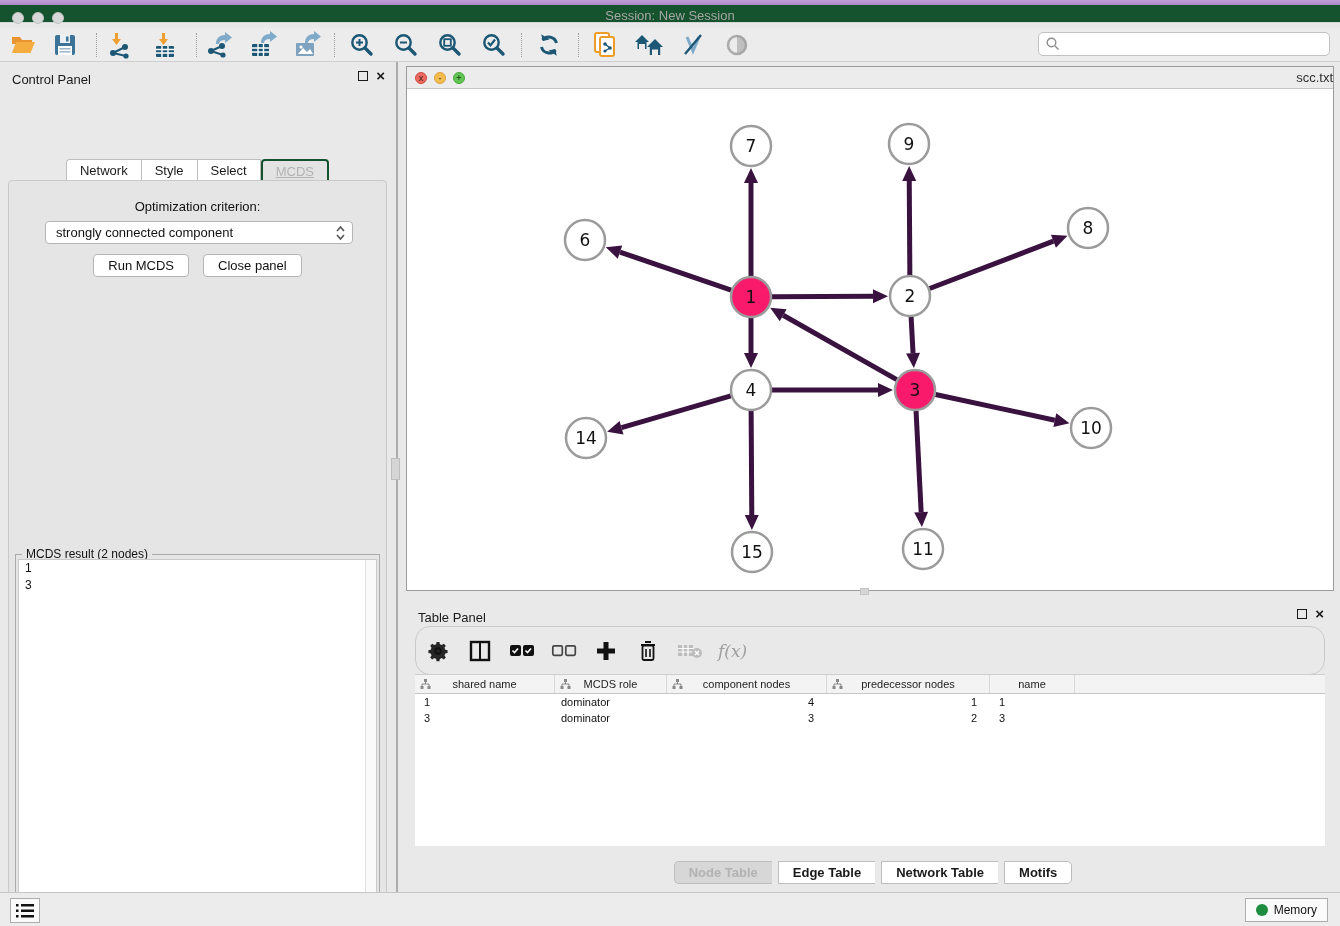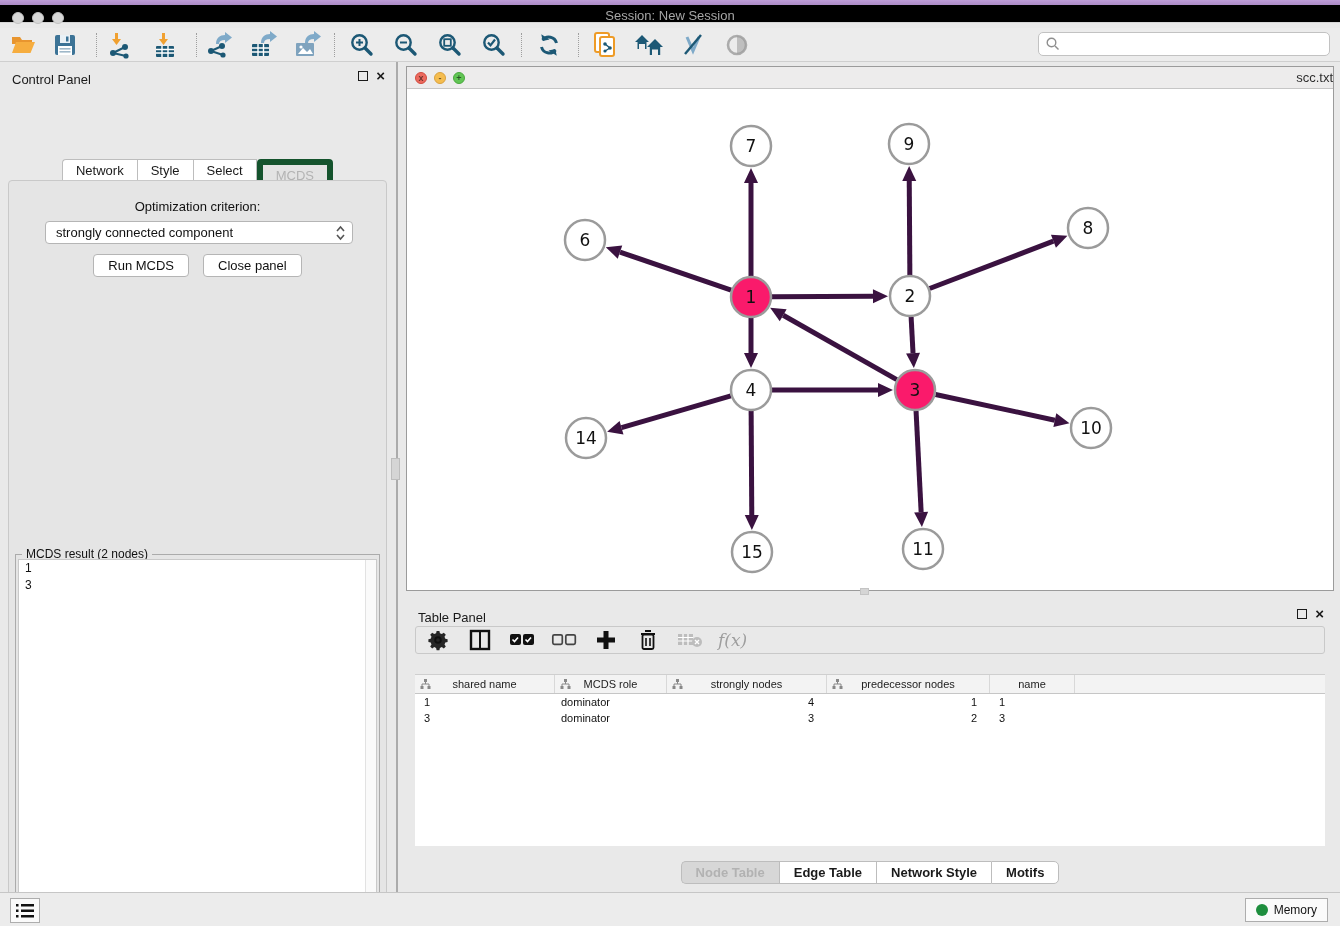--- a/index.html
+++ b/index.html
@@ -2,21 +2,21 @@
 <html><head>
 <meta charset="utf-8">
 <style>
   * { margin:0; padding:0; box-sizing:border-box; }
   html,body { width:1340px; height:926px; font-family:"Liberation Sans","DejaVu Sans",sans-serif; background:#E9E9E9; overflow:hidden; }
   .abs { position:absolute; }
   #app { position:relative; width:1340px; height:926px; }
 
   
   #purple-strip { left:0; top:0; width:1340px; height:5px; background:linear-gradient(#BE9ED8,#AC8BC6); }
-  #titlebar { left:0; top:5px; width:1340px; height:18px; background:#000000; border-bottom:1px solid #D6D6D6; }
+  #titlebar { left:0; top:5px; width:1340px; height:18px; background:#14532d; border-bottom:1px solid #D6D6D6; }
   .tl-dot { width:12px; height:12px; border-radius:50%; display:inline-block; background:#D8D8D8; border:1px solid #C3C3C3; margin-right:8px; }
   #titlebar .dots { position:absolute; left:12px; top:5px; }
   #main-title { width:100%; text-align:center; line-height:22px; font-size:13px; color:#A6A6A6; }
 
   
   #toolbar { left:0; top:28px; width:1340px; height:34px; background:#ECECEC; border-bottom:1px solid #CFCFCF; }
   .tb-icon { position:absolute; top:3px; width:30px; height:28px; display:flex; align-items:center; justify-content:center; cursor:default; }
   .tb-sep { position:absolute; top:5px; width:0; height:24px; border-left:1px dotted #9E9E9E; }
   #search-field { position:absolute; right:10px; top:4px; width:292px; height:24px; background:#FFF; border:1px solid #C2C2C2; border-radius:5px; display:flex; align-items:center; padding-left:6px; }
   #search-field input { border:none; outline:none; flex:1; font-size:12px; height:20px; background:transparent; }
@@ -24,21 +24,21 @@
   
   #control-panel { left:0; top:62px; width:395px; height:830px; background:#E9E9E9; }
   #cp-header { position:absolute; left:0; top:8px; width:100%; height:18px; }
   #cp-title, #tp-title { font-size:13px; color:#1A1A1A; padding-left:12px; }
   .win-btns { position:absolute; right:10px; top:1px; display:flex; gap:8px; align-items:center; }
   .float-btn { width:10px; height:10px; border:1.6px solid #1A1A1A; display:inline-block; }
   .close-btn { font-size:15px; font-weight:bold; color:#1A1A1A; line-height:10px; }
   #cp-tabs { position:absolute; left:0; top:97px; width:100%; display:flex; justify-content:center; }
   .cp-tab { font-size:13px; padding:3px 13px; background:#FFF; border:1px solid #BDBDBD; border-right:none; color:#1A1A1A; }
   .cp-tab:first-child { border-radius:4px 0 0 4px; }
-  .cp-tab.active { background:#E3E3E3; color:#B3B3B3; border:6px solid #14532d; border-radius:4px;text-decoration:underline; }
+  .cp-tab.active { background:#E3E3E3; color:#B3B3B3; border:2px solid #14532d; border-radius:4px;text-decoration:underline; }
   #cp-body { position:absolute; left:8px; top:118px; width:379px; height:762px; background:#E5E5E5; border:1px solid #C9C9C9; border-radius:4px; }
   #opt-label { position:absolute; top:18px; width:100%; text-align:center; font-size:13px; color:#111; }
   #criterion-select { position:absolute; left:36px; top:40px; width:308px; height:23px; background:#FFF; border:1px solid #B5B5B5; border-radius:4px; display:flex; align-items:center; padding:0 6px 0 10px; font-size:13px; color:#111; }
   #criterion-select .spacer { flex:1; }
   .cp-btn-row { position:absolute; top:73px; width:100%; display:flex; justify-content:center; gap:14px; }
   .push-btn { background:#FFF; border:1px solid #B5B5B5; border-radius:4px; font-size:13px; color:#111; padding:3px 14px; height:23px; }
   #mcds-result { position:absolute; left:6px; top:373px; width:365px; height:380px; border:1px solid #ABABAB; }
   #mcds-legend { position:absolute; left:6px; top:-8px; background:#E5E5E5; padding:0 4px; font-size:12px; color:#111;text-align:right; }
   #mcds-list { position:absolute; left:2px; top:4px; right:2px; bottom:2px; background:#FFF; border:1px solid #C9C9C9; overflow:hidden; }
   #mcds-scroll { position:absolute; right:0; top:0; width:11px; height:100%; background:#FAFAFA; border-left:1px solid #E2E2E2; }
@@ -56,34 +56,34 @@
   .mac-dot { width:12px; height:12px; border-radius:50%; font-size:9px; font-weight:bold; text-align:center; line-height:11px; color:rgba(0,0,0,.55); }
   .dot-close { background:#EC6A5E; border:1px solid #D24B40; }
   .dot-min { background:#F5BD4F; border:1px solid #D9A13F; }
   .dot-max { background:#61C554; border:1px solid #4AA83D; }
   #net-title { width:100%; text-align:right; font-size:13px; color:#2E2E2E; line-height:21px; }
   #net-canvas { position:absolute; left:0; top:22px; width:926px; height:501px; background:#FFF; }
 
   
   #table-panel { left:406px; top:596px; width:928px; height:296px; background:#E9E9E9; }
   #tp-header { position:absolute; left:0; top:12px; width:100%; height:18px; }
-  #tp-toolbar { position:absolute; left:9px; top:30px; width:910px; height:28px; border:1px solid #C9C9C9; border-radius:3px; display:flex; align-items:center; padding-left:8px; gap:14px; }
+  #tp-toolbar { position:absolute; left:9px; top:30px; width:910px; height:49px; border:1px solid #C9C9C9; border-radius:15px; display:flex; align-items:center; padding-left:8px; gap:14px; }
   .tpt-icon { width:28px; height:26px; display:flex; align-items:center; justify-content:center; }
   #fx-label { font-family:"DejaVu Serif","Liberation Serif",serif; font-style:italic; font-size:17px; color:#9E9E9E; }
   #data-table { position:absolute; left:9px; top:78px; width:910px; height:172px; background:#FFF; border-top:1px solid #CFCFCF; font-size:11px; }
   #thead { display:flex; height:19px; background:#F3F3F3; border-bottom:1px solid #C6C6C6; }
   .th { display:flex; align-items:center; justify-content:center; gap:4px; border-right:1px solid #D8D8D8; color:#222; position:relative; }
   .th .sort-ic { position:absolute; left:5px; top:4px; }
   .tr { display:flex; height:16px; align-items:center; color:#111; }
   .td { overflow:hidden; white-space:nowrap; }
   .c0{width:140px;} .c1{width:112px;} .c2{width:160px;} .c3{width:163px;text-align:right;} .c4{width:85px;}
   .td.c0{padding-left:9px;} .td.c1{padding-left:6px;}
   .td.c2{text-align:right;padding-right:13px;} .td.c3{text-align:right;padding-right:13px;} .td.c4{padding-left:9px;}
   #tp-tabs { position:absolute; left:0; top:265px; width:100%; display:flex; justify-content:center; }
-  .tp-tab { font-size:13px; font-weight:bold; padding:3px 14px; background:#FFF; border:1px solid #BDBDBD; border-right:none; color:#1A1A1A; }
+  .tp-tab { font-size:13px; font-weight:bold; padding:3px 14px; background:#FFF; border:1px solid #BDBDBD; border-right:none; color:#1A1A1A;margin-left:6px; }
   .tp-tab:first-child { border-radius:5px 0 0 5px; }
   .tp-tab:last-child { border-right:1px solid #BDBDBD; border-radius:0 5px 5px 0; }
   .tp-tab.active { background:#D7D7D7; color:#B2B2B2; font-weight:bold; }
 
   
   #statusbar { left:0; top:892px; width:1340px; height:34px; background:#ECECEC; border-top:1px solid #C6C6C6; }
   #list-btn { position:absolute; left:10px; top:5px; width:30px; height:25px; background:#FAFAFA; border:1px solid #ADADAD; display:flex; align-items:center; justify-content:center; }
   #memory-btn { position:absolute; right:12px; top:5px; height:24px; background:#FAFAFA; border:1px solid #ADADAD; display:flex; align-items:center; gap:6px; padding:0 10px; font-size:12px; color:#111; }
   #memory-dot { width:12px; height:12px; border-radius:50%; background:#1E8E3E; }
 </style>
@@ -422,21 +422,21 @@
             </svg>
           <span>MCDS role</span>
         </div>
         <div class="th c2">
           <svg class="sort-ic" width="11" height="11" viewBox="0 0 11 11">
               <rect x="4" y="0" width="3" height="3" fill="#888"></rect>
               <path d="M5.5 3v2M2 7V5h7v2" stroke="#888" fill="none"></path>
               <rect x="0.5" y="7" width="3" height="3" fill="#888"></rect>
               <rect x="7.5" y="7" width="3" height="3" fill="#888"></rect>
             </svg>
-          <span>strongly nodes</span>
+          <span>component nodes</span>
         </div>
         <div class="th c3">
           <svg class="sort-ic" width="11" height="11" viewBox="0 0 11 11">
               <rect x="4" y="0" width="3" height="3" fill="#888"></rect>
               <path d="M5.5 3v2M2 7V5h7v2" stroke="#888" fill="none"></path>
               <rect x="0.5" y="7" width="3" height="3" fill="#888"></rect>
               <rect x="7.5" y="7" width="3" height="3" fill="#888"></rect>
             </svg>
           <span>predecessor nodes</span>
         </div>
@@ -455,21 +455,21 @@
         <div class="td c0">3</div>
         <div class="td c1">dominator</div>
         <div class="td c2">3</div>
         <div class="td c3">2</div>
         <div class="td c4">3</div>
       </div>
     </div>
     <div id="tp-tabs">
       <span class="tp-tab active">Node Table</span>
       <span class="tp-tab">Edge Table</span>
-      <span class="tp-tab">Network Style</span>
+      <span class="tp-tab">Network Table</span>
       <span class="tp-tab">Motifs</span>
     </div>
   </div>
 
   <div id="statusbar" class="abs">
     <span id="list-btn">
       <svg width="18" height="14" viewBox="0 0 18 14">
           <rect x="0" y="0" width="2.5" height="2.5" fill="#111"></rect>
           <rect x="5" y="0" width="13" height="2.5" fill="#111"></rect>
           <rect x="0" y="5.5" width="2.5" height="2.5" fill="#111"></rect>

